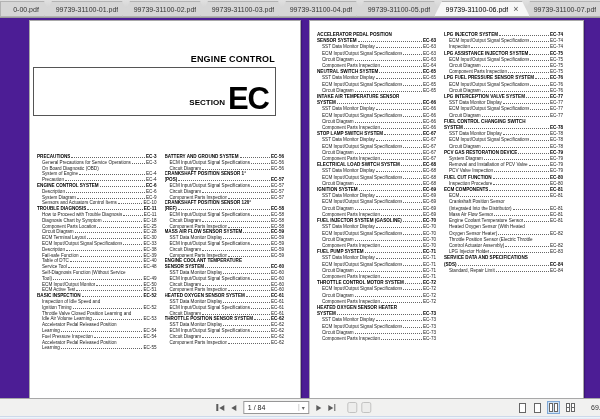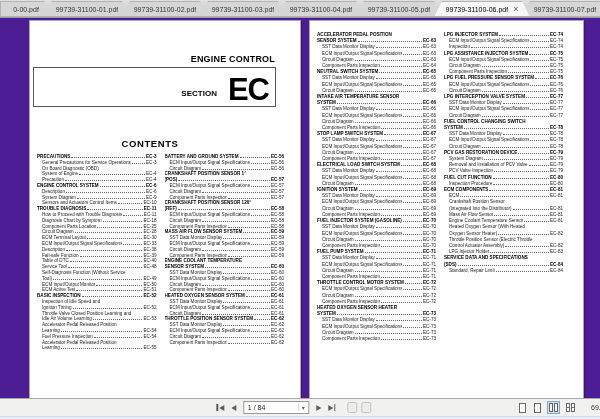--- a/index.html
+++ b/index.html
@@ -36,27 +36,27 @@
     position:absolute; top:2px; height:392px; background:#fff;
     border:1px solid #a9a9a9; box-shadow:1px 1px 1px rgba(0,0,0,0.22);
   }
   .page.left  { left:29px;  width:272px; }
   .page.right { left:309px; width:275px; }
   .doc-header {
     position:absolute; top:33px; left:0; right:25px; text-align:right;
     font-size:9px; font-weight:bold; color:#000; letter-spacing:0.2px;
   }
   .section-box {
-    position:absolute; top:46px; left:3px; right:24px; height:40px;
+    position:absolute; top:46px; left:3px; right:24px; height:49px;
     border:1px solid #555; background:#fff;
     display:flex; justify-content:flex-end; align-items:flex-end;
     padding:0 6px 3px 0;
   }
   .section-label { font-size:8px; font-weight:bold; margin:0 3px 5px 0; }
-  .section-code  { font-size:31px; font-weight:bold; line-height:0.8; letter-spacing:-1px;margin-left:8px; }
+  .section-code  { font-size:31px; font-weight:bold; line-height:0.8; letter-spacing:-1px; }
   .contents-title {
     position:absolute; top:117px; left:0; right:30px; text-align:center;
     font-size:9.5px; font-weight:bold; letter-spacing:0.6px; color:#000;
   }
   .toc { position:absolute; display:grid; grid-template-columns:1fr 1fr; column-gap:8px; }
   .page.left  .toc { top:133px; left:7px; right:16px; }
   .page.right .toc { top:11px;  left:7px; right:20px; }
   .toc-col { min-width:0; }
   .toc-row {
     display:flex; align-items:baseline; white-space:nowrap;
@@ -135,21 +135,20 @@
   </div>
 
 <div class="content">
 
   <div class="page left">
     <div class="doc-header">ENGINE CONTROL</div>
     <div class="section-box">
       <span class="section-label">SECTION</span>
       <span class="section-code">EC</span>
     </div>
-    <div class="contents-title">CONTENTS</div>
     <div class="toc">
       <div class="toc-col">
           <div class="toc-row hd">
             <span class="t">PRECAUTIONS</span>
             <span class="dots"></span>
             <span class="p">EC-3</span>
           </div>
           <div class="toc-row sub">
             <span class="t">General Precautions for Service Operations</span>
             <span class="dots"></span>

